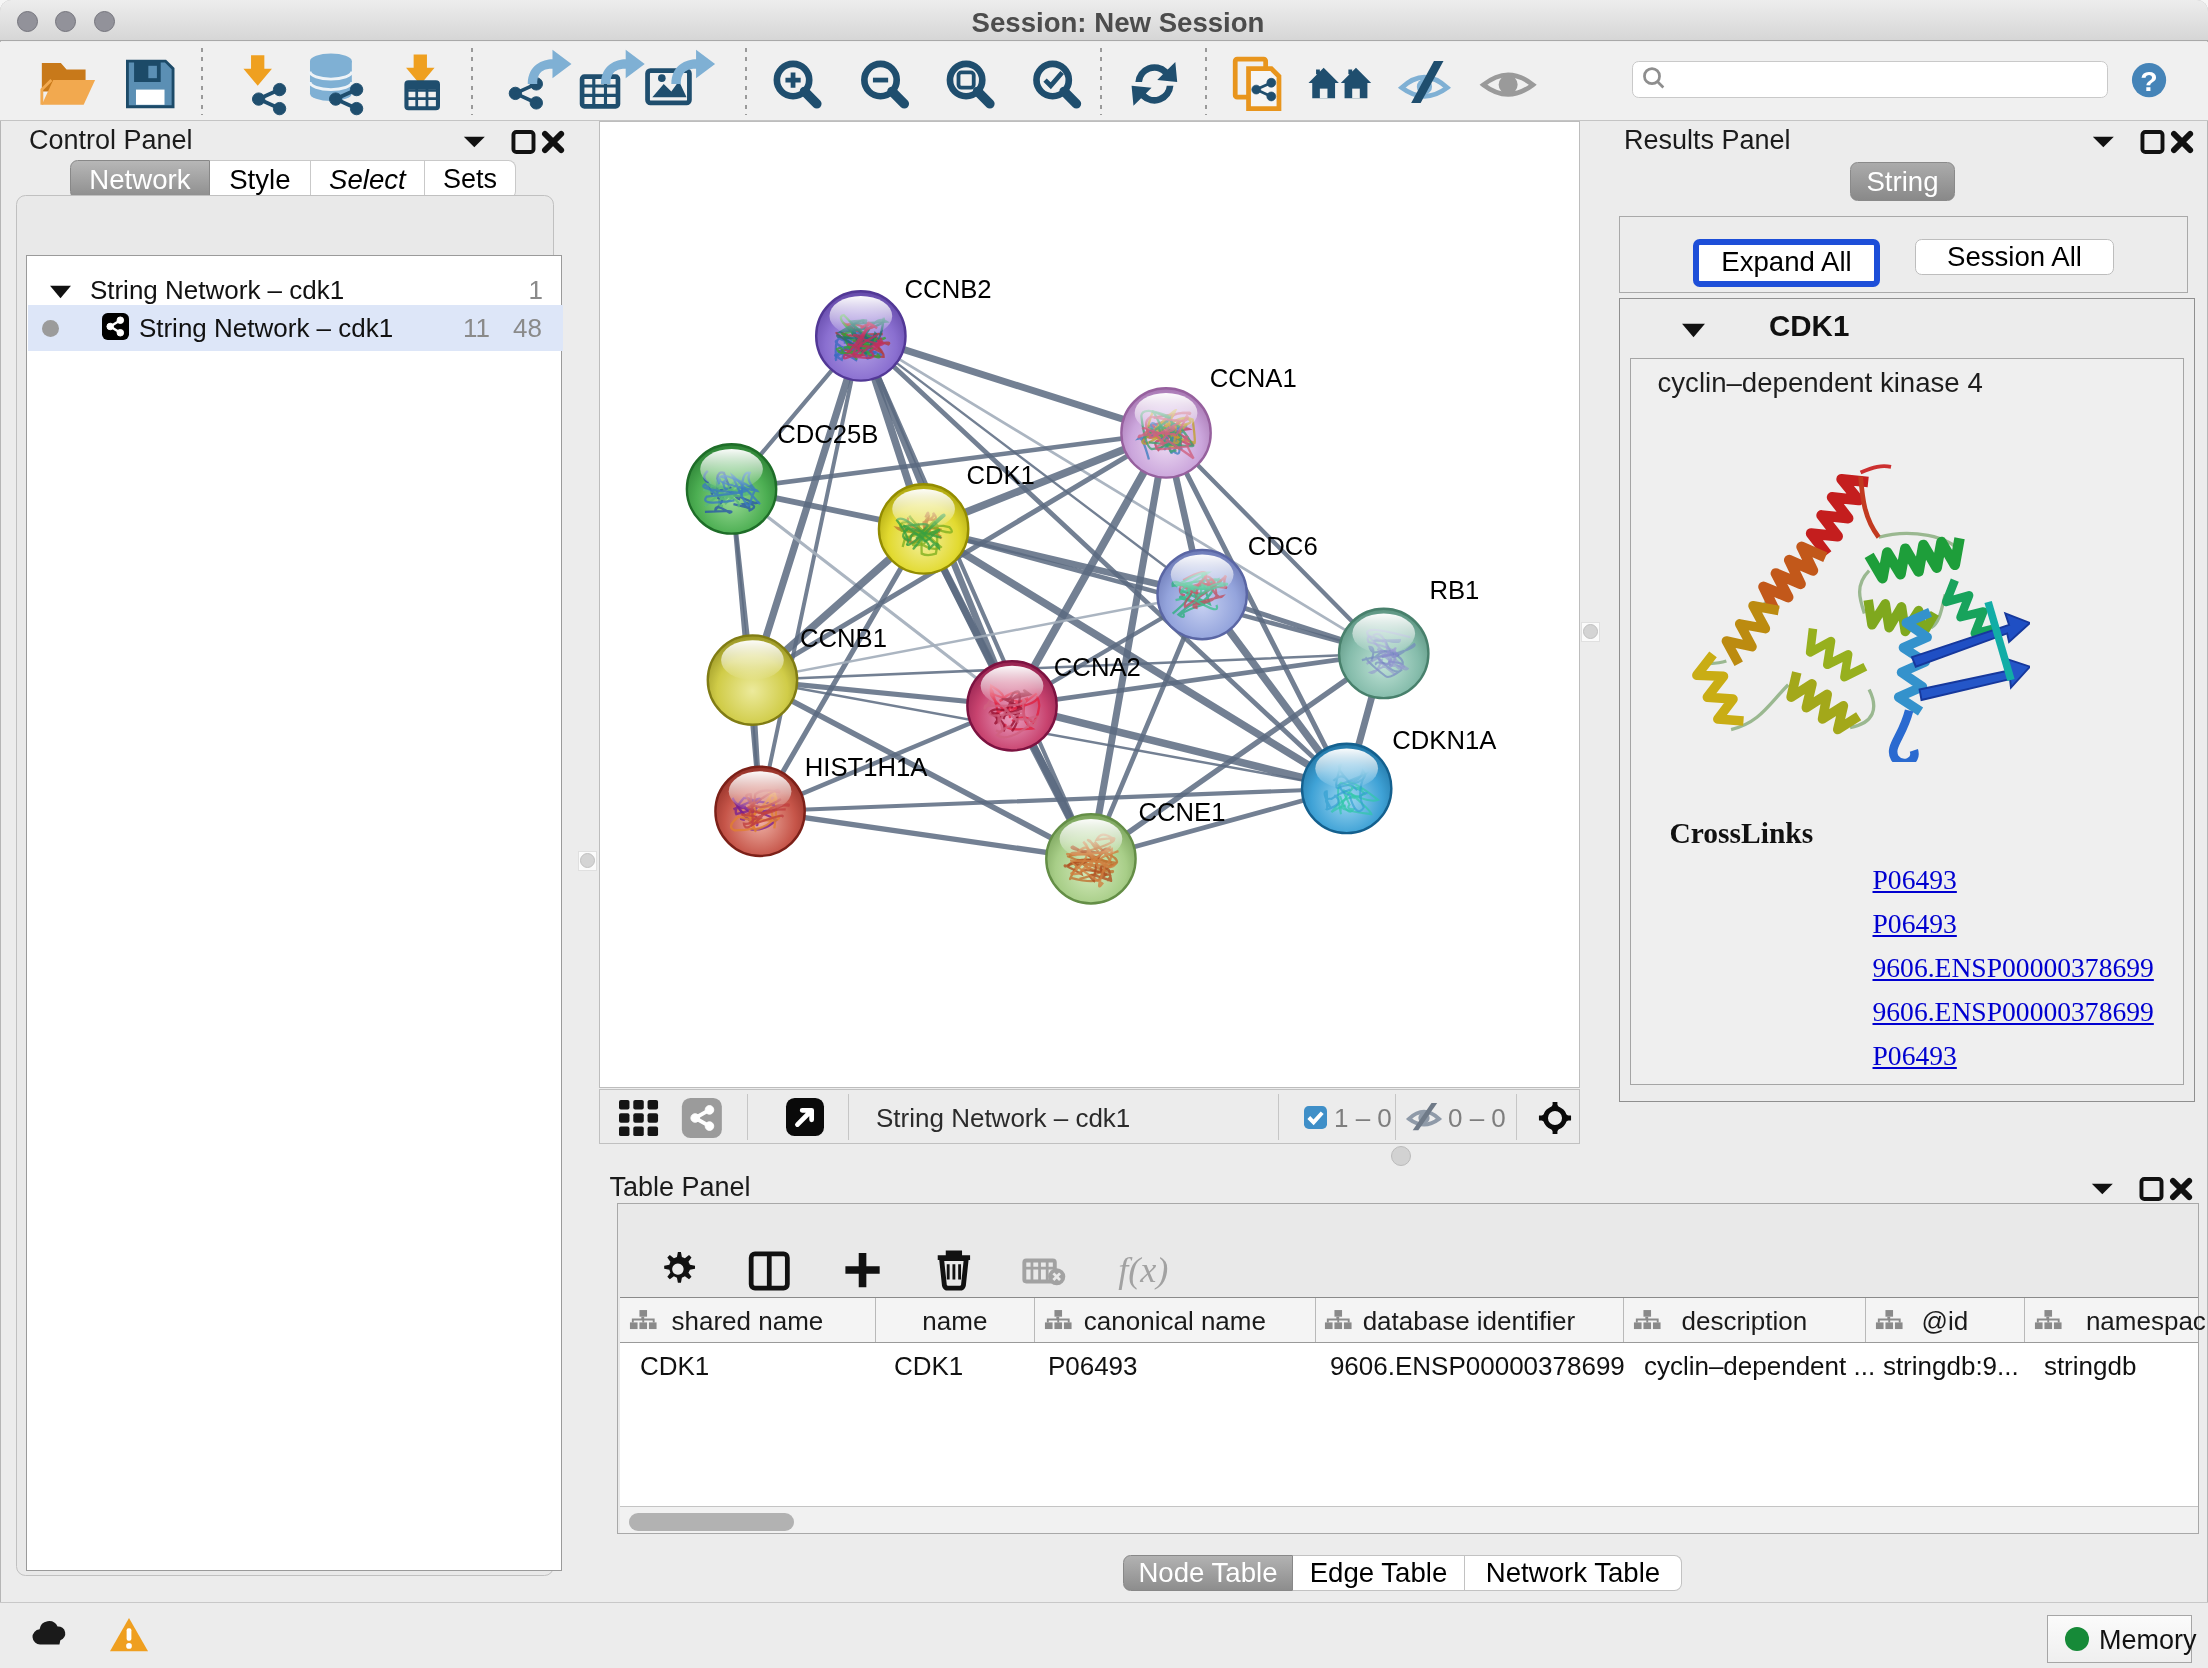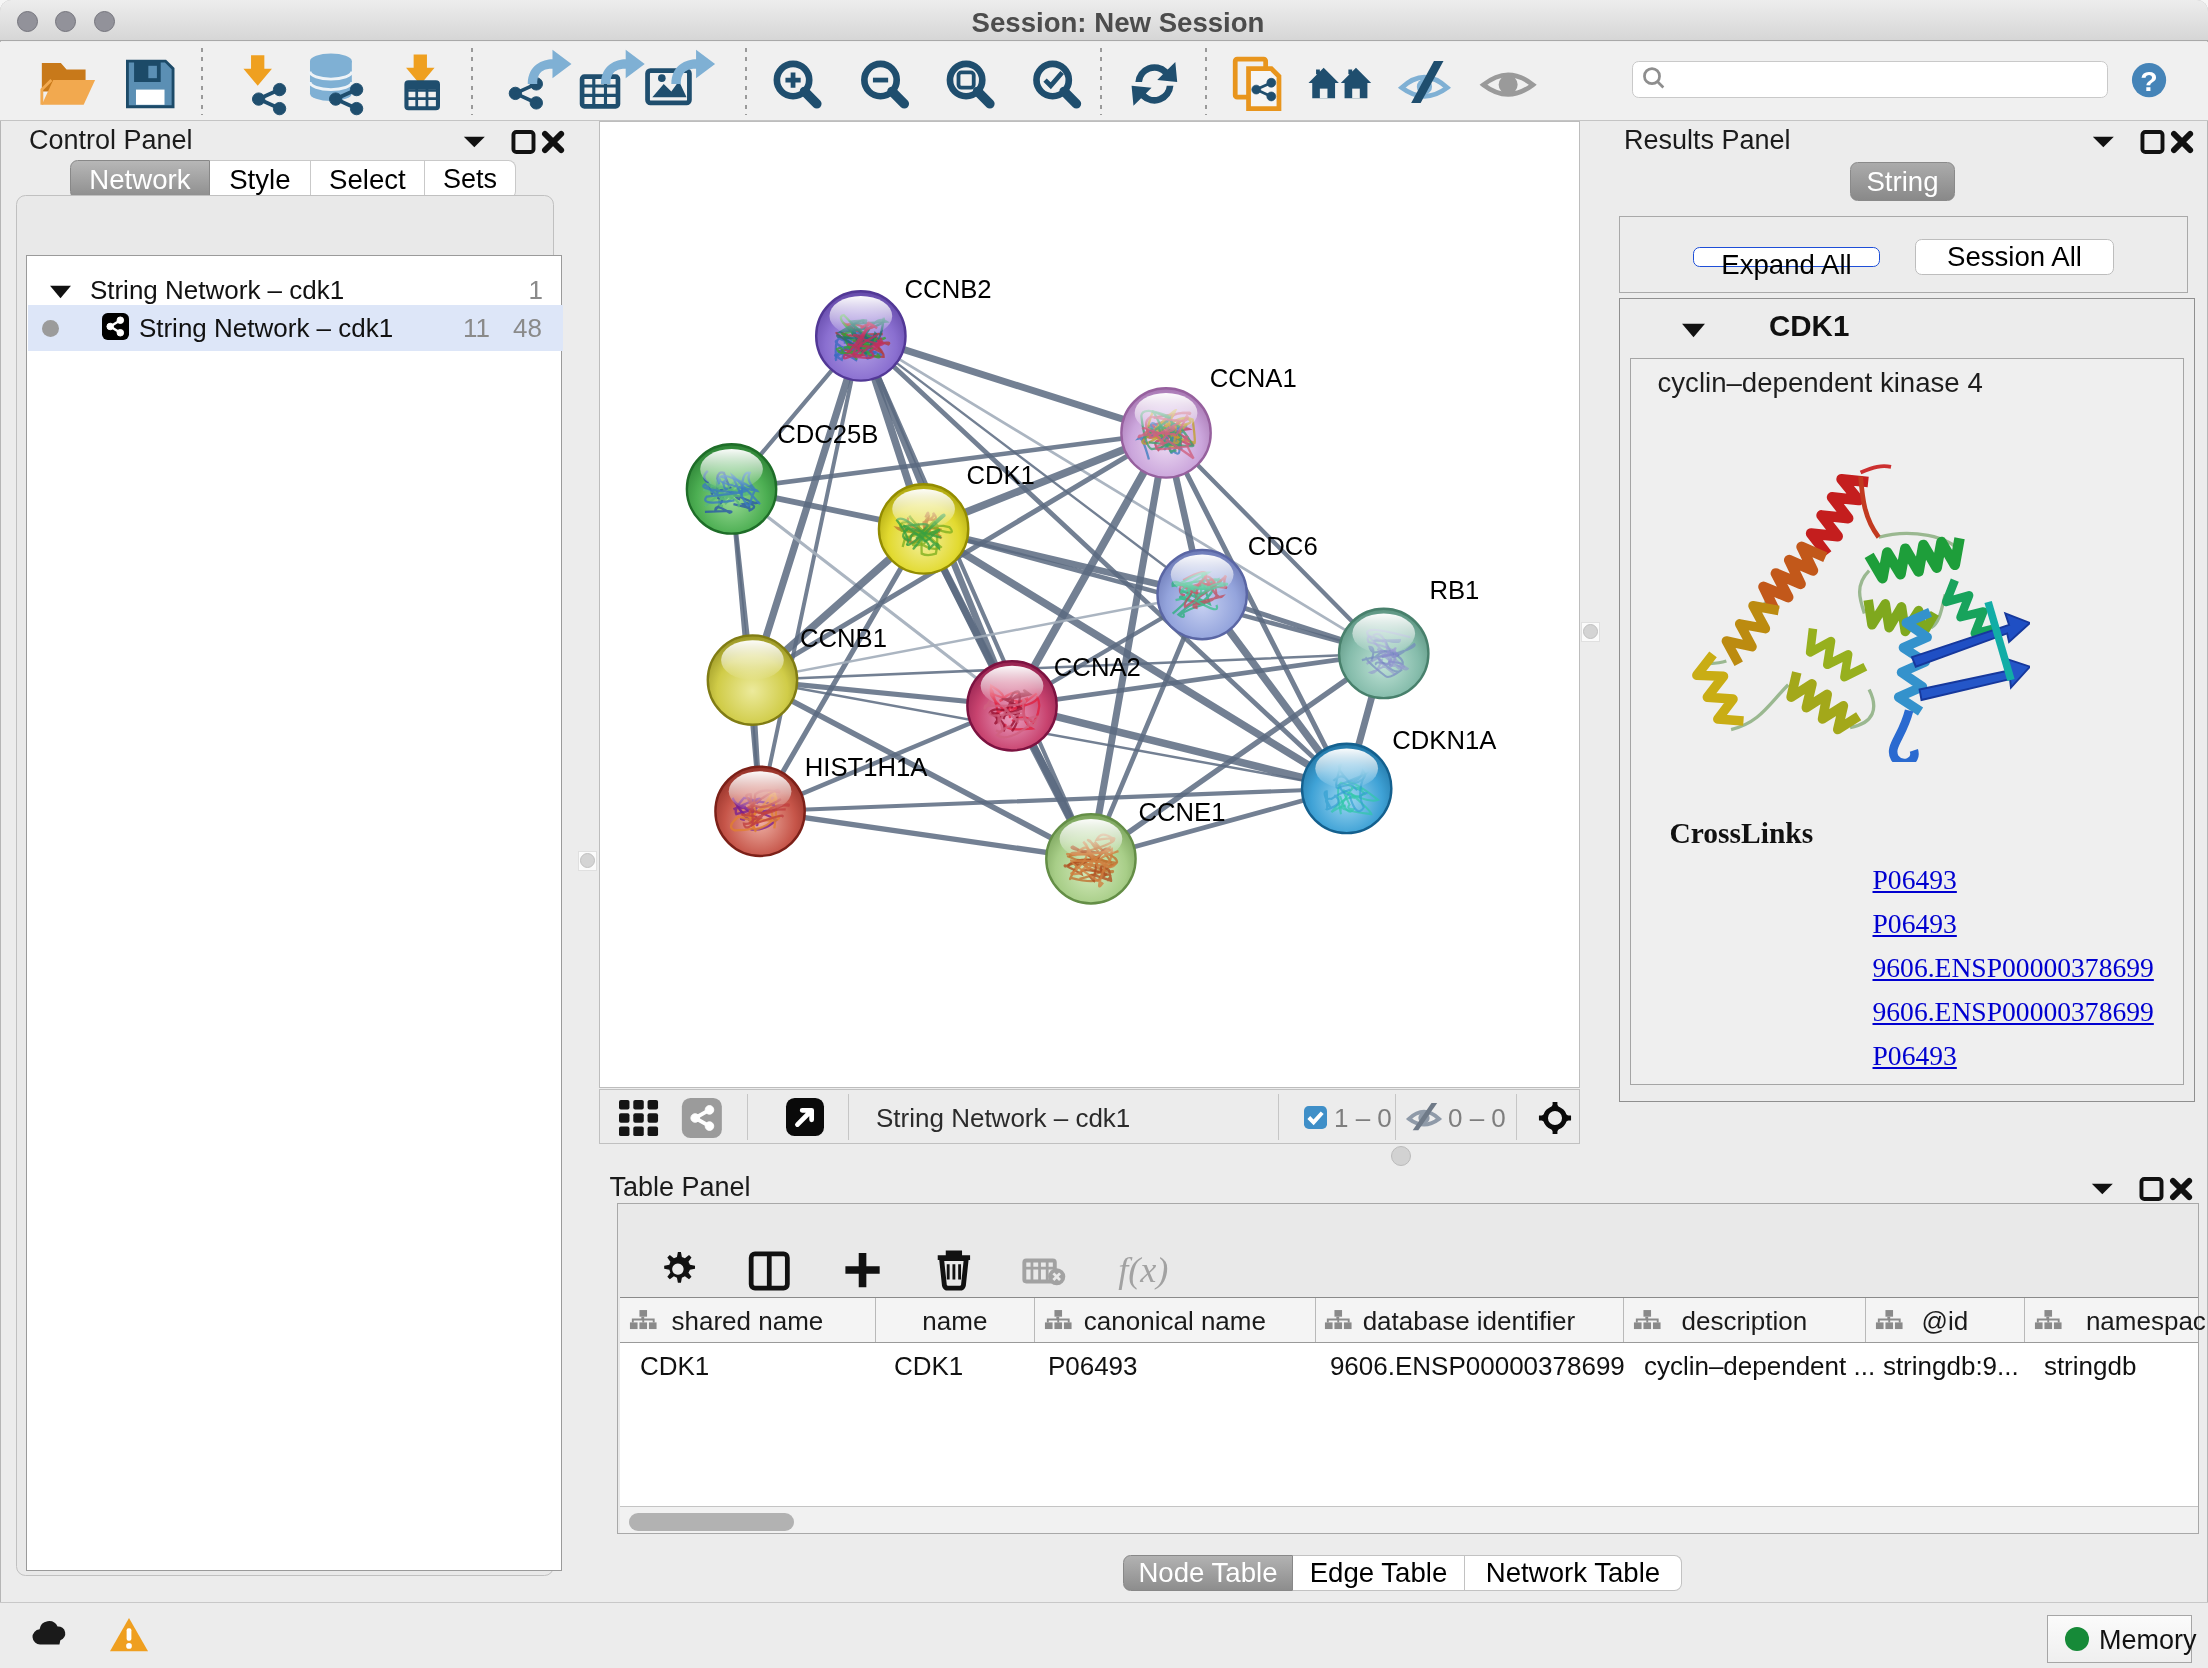--- a/index.html
+++ b/index.html
@@ -198,21 +198,21 @@
     <div class="abs ptitle" style="left:26px; top:3.8px;">Control Panel</div>
     <svg class="abs" style="left:457px; top:7.6px;" width="105" height="27" viewBox="0 0 110 28">
       <path d="M4 8 L26 8 L15 19 Z" fill="#111"></path>
       <rect x="56" y="3" width="21" height="21" rx="3" fill="none" stroke="#111" stroke-width="4.1"></rect>
       <path d="M89 5 L106 22 M106 5 L89 22" stroke="#111" stroke-width="6.1" stroke-linecap="round"></path>
     </svg>
 
     <div class="abs" style="left:67px; top:39px; width:446px; height:39px;">
       <div class="abs" style="left:0; width:140px; height:39px; background:linear-gradient(#b7b7b7,#8d8d8d); border:1px solid #888; border-radius:7.6px 0 0 7.6px; color:#fff; text-align:center; line-height:37px; font-size:27.6px;">Network</div>
       <div class="abs" style="left:140px; width:101px; height:39px; background:#fff; border:1px solid #c9c9c9; border-left:none; color:#000; text-align:center; line-height:37px; font-size:27.6px;">Style</div>
-      <div class="abs" style="left:241px; width:114px; height:39px; background:#fff; border:1px solid #c9c9c9; border-left:none; color:#000; text-align:center; line-height:37px; font-size:27.6px;">Select</div>
+      <div class="abs" style="left:241px; width:114px; height:39px; background:#fff; border:1px solid #c9c9c9; border-left:none; color:#000; text-align:center; line-height:37px; font-size:27.6px;font-style:italic;">Select</div>
       <div class="abs" style="left:355px; width:91px; height:39px; background:#fff; border:1px solid #c9c9c9; border-left:none; border-radius:0 7.6px 7.6px 0; color:#000; text-align:center; line-height:37px; font-size:27px;">Sets</div>
     </div>
 
     <div class="abs" style="left:13.3px; top:74px; width:538px; height:1381px; border:1px solid #c0c0c0; border-radius:9.5px; background:#e9e9e9;"></div>
 
 
     <div class="abs" style="left:23px; top:134px; width:536px; height:1316px; background:#fff; border:1px solid #9a9a9a;">
       <div class="abs" style="left:0; top:13.3px; width:535px; height:42px;">
         <svg class="abs" style="left:21px; top:13.3px;" width="25" height="19" viewBox="0 0 26 20">
             <path d="M2 3 L24 3 L13 16 Z" fill="#111"></path>
@@ -568,21 +568,21 @@
 
     <div class="abs ptitle" style="left:44px; top:3.8px;">Results Panel</div>
     <svg class="abs" style="left:509px; top:7.6px;" width="105" height="27" viewBox="0 0 110 28">
       <path d="M4 8 L26 8 L15 19 Z" fill="#111"></path>
       <rect x="56" y="3" width="21" height="21" rx="3" fill="none" stroke="#111" stroke-width="4.1"></rect>
       <path d="M89 5 L106 22 M106 5 L89 22" stroke="#111" stroke-width="6.1" stroke-linecap="round"></path>
     </svg>
     <div class="abs" style="left:270px; top:41px; width:105px; height:39px; background:linear-gradient(#ababab,#898989); border:1px solid #8a8a8a; border-radius:7.6px; color:#fff; text-align:center; line-height:37px; font-size:27.6px;">String</div>
 
     <div class="abs" style="left:39px; top:95px; width:569px; height:77px; border:1px solid #a9a9a9; background:#ececec;">
-      <div class="abs" style="left:73px; top:30px; width:187px; height:20px; background:#fff; border:1px solid #1d4ed8; border-radius:6.7px; text-align:center; line-height:34px; font-size:27.6px; color:#000;">Expand All</div>
+      <div class="abs" style="left:73px; top:22px; width:187px; height:48px; background:#fff; border:6px solid #1d4ed8; border-radius:6.7px; text-align:center; line-height:34px; font-size:27.6px; color:#000;">Expand All</div>
       <div class="abs" style="left:295px; top:22px; width:199px; height:36px; background:#fff; border:1px solid #bdbdbd; border-radius:6.7px; text-align:center; line-height:34px; font-size:27.6px; color:#000;">Session All</div>
     </div>
 
     <div class="abs" style="left:39px; top:177px; width:576px; height:804px; border:1.9px solid #8f8f8f; background:#ececec;">
       <svg class="abs" style="left:60px; top:21px;" width="27" height="21" viewBox="0 0 28 22">
           <path d="M2 4 L26 4 L14 18 Z" fill="#111"></path>
         </svg>
       <div class="abs" style="left:149px; top:9.5px; font-size:29.5px; font-weight:bold; color:#111;">CDK1</div>
 
       <div class="abs" style="left:9.5px; top:59px; width:554px; height:727px; border:1px solid #a5a5a5; background:#efefef;">

